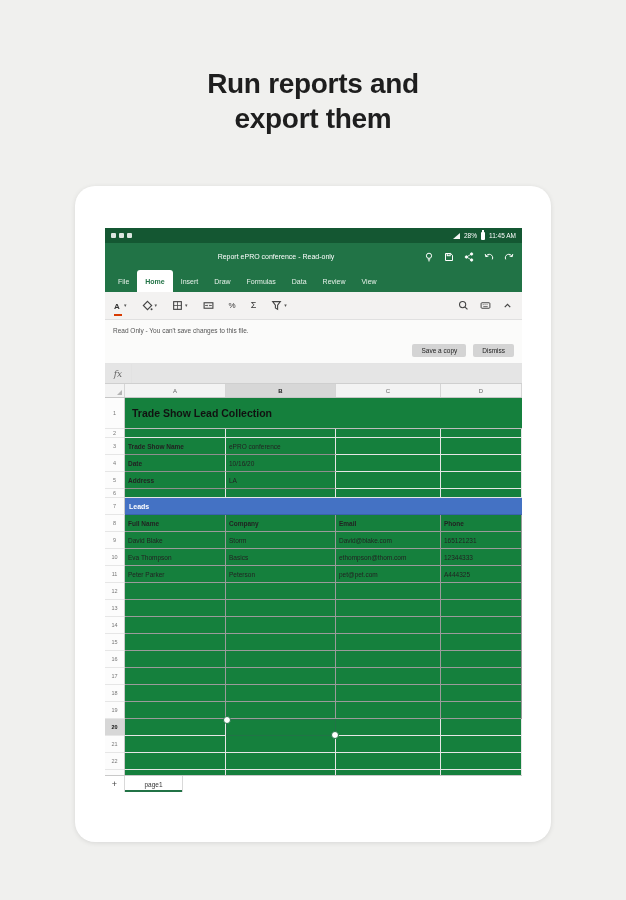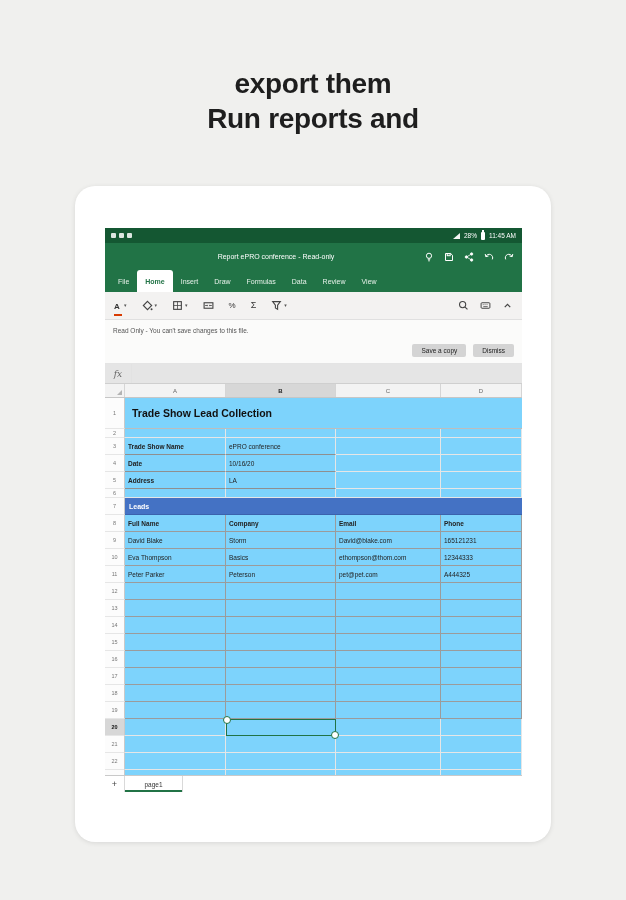--- a/index.html
+++ b/index.html
@@ -66,21 +66,21 @@
   
   .colheaders { height:14px; background:#f3f3f3; border-bottom:1px solid #c6c6c6; display:flex; flex:0 0 auto; }
   .ch-corner { width:20px; position:relative; border-right:1px solid #d5d5d5; flex:0 0 auto; }
   .corner-tri { position:absolute; right:2px; bottom:2px; width:0; height:0;
                 border-left:5px solid transparent; border-bottom:5px solid #b3b3b3; }
   .ch-cell { font-size:6px; color:#666; display:flex; align-items:center; justify-content:center;
              border-right:1px solid #d5d5d5; flex:0 0 auto; }
   .ch-sel { background:#d7d7d7; color:#222; font-weight:bold; }
 
   
-  .grid { flex:1 1 auto; overflow:hidden; background:#7dd3fc; position:relative; }
+  .grid { flex:1 1 auto; overflow:hidden; background:#15803d; position:relative; }
   .grow { display:flex; width:417px; }
   .rn { width:20px; flex:0 0 auto; font-size:5.5px; color:#777; display:flex; align-items:center;
         justify-content:center; border-right:1px solid #c9c9c9; border-bottom:1px solid #e6e6e6;
         background:#fcfcfc; }
   .rn-sel { background:#d7d7d7; color:#111; font-weight:bold; }
   .cell { flex:0 0 auto; border-right:1px solid #e6e6e6; border-bottom:1px solid #e6e6e6;
           font-size:6.5px; color:#222; display:flex; align-items:center; padding-left:3px;
           overflow:hidden; white-space:nowrap; }
   .cell.bold { font-weight:bold; }
   .cell.tb { border-right:1px solid #9b9b9b; border-bottom:1px solid #9b9b9b; }
@@ -101,22 +101,22 @@
   .addsheet { width:20px; display:flex; align-items:center; justify-content:center; font-size:9px;
               color:#444; border-right:1px solid #d9d9d9; }
   .sheettab { width:58px; display:flex; align-items:center; justify-content:center; font-size:6.5px;
               color:#333; border-right:1px solid #d9d9d9; position:relative; }
   .sheettab::after { content:""; position:absolute; bottom:0; left:0; right:0; height:2px; background:#217346; }
 </style>
 </head>
 <body>
 
 <div class="hero">
+  <div>Run reports and</div>
   <div>export them</div>
-  <div>Run reports and</div>
 </div>
 
 <div class="tablet">
   <div class="screen">
 
     <div class="statusbar">
       <div class="sb-left">
         <span class="sb-ico"></span>
         <span class="sb-ico"></span>
         <span class="sb-ico"></span>

